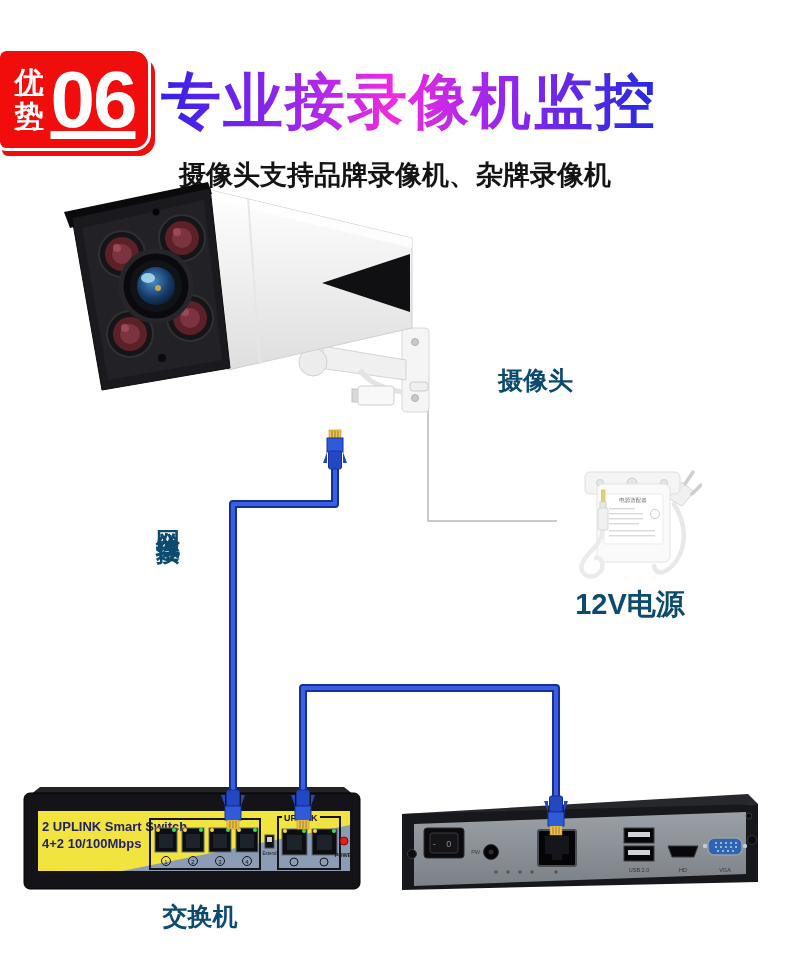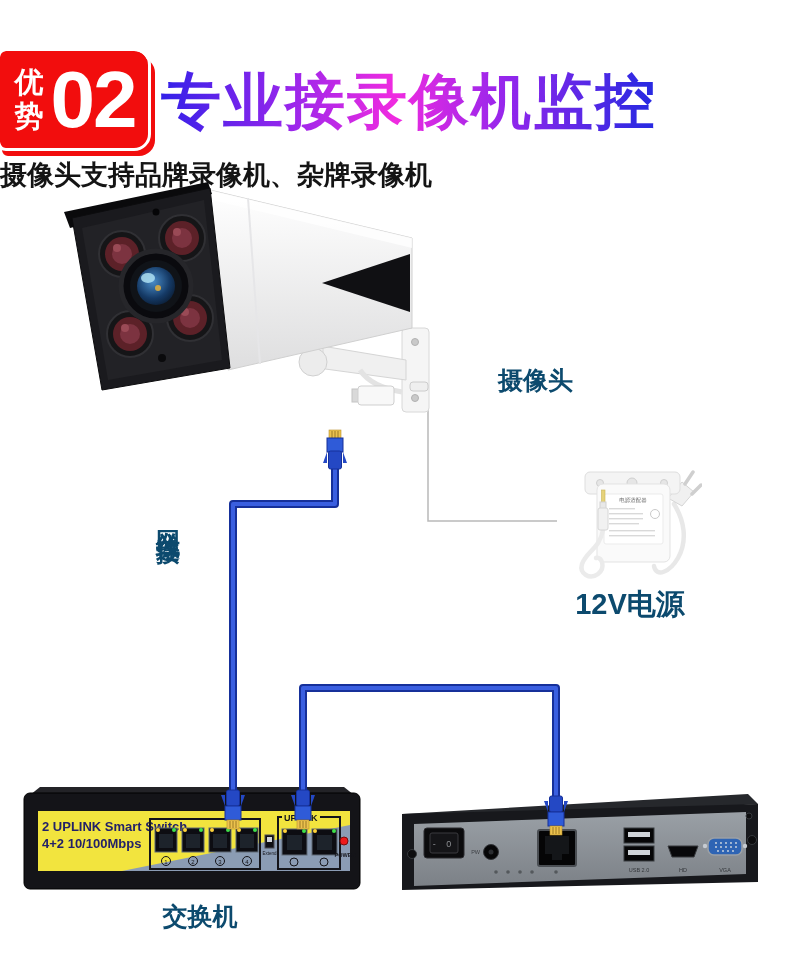--- a/index.html
+++ b/index.html
@@ -5,30 +5,30 @@
   html,body{margin:0;padding:0;background:#fff;}
   .stage{position:relative;width:790px;height:970px;background:#ffffff;overflow:hidden;
          font-family:"Liberation Sans",sans-serif;color:#111;}
   svg text{font-family:"Liberation Sans",sans-serif;}
 
   
   .badge-back{position:absolute;left:2px;top:57px;width:153px;height:99px;background:#f20d0d;
               border-radius:6px 16px 16px 6px;z-index:2;}
   .badge-front{position:absolute;left:0;top:51px;width:148px;height:97px;background:#f20d0d;
                border-radius:6px 14px 14px 6px;outline:3px solid #fff;z-index:3;
-               display:flex;align-items:center;justify-content:center;gap:5px;color:#fff;}
+               display:flex;align-items:center;justify-content:center;gap:5px;color:#fff;text-decoration:underline;}
   .badge-tag{width:33px;font-size:29px;font-weight:bold;line-height:1.15;word-break:break-all;text-align:center;}
   .badge-num{font-size:80px;font-weight:bold;line-height:0.95;letter-spacing:-2px;}
 
   
   .title{position:absolute;left:0;right:0;top:62px;text-align:center;z-index:1;
          font-size:60px;font-weight:bold;letter-spacing:2px;
          background:linear-gradient(90deg,#2420e8 18%,#9426ec 36%,#f02be0 50%,#9426ec 64%,#2a2ae2 82%);
          -webkit-background-clip:text;background-clip:text;color:transparent;padding-left:28px;}
-  .subtitle{position:absolute;left:0;right:0;top:157px;text-align:left;z-index:1;
+  .subtitle{position:absolute;left:0;right:0;top:157px;text-align:center;z-index:1;
             font-family:"Liberation Serif",serif;font-weight:bold;font-size:27px;color:#141414;}
 
   
   .lbl{position:absolute;font-weight:bold;color:#0c4a6e;z-index:3;}
   .lbl-camera{left:498px;top:364px;font-size:25px;}
   .lbl-cable{left:152px;top:511px;font-size:24px;writing-mode:vertical-rl;text-orientation:upright;letter-spacing:3px;}
   .lbl-power{left:568px;top:585px;width:124px;text-align:center;font-size:29px;}
   .lbl-switch{left:140px;top:900px;width:120px;text-align:center;font-size:25px;}
   .lbl-nvr{left:515px;top:900px;width:150px;text-align:center;font-size:25px;}
 
@@ -37,21 +37,21 @@
   .cable-layer{position:absolute;left:0;top:0;z-index:4;pointer-events:none;}
 </style>
 </head>
 <body>
 
 <div class="stage">
 
   <div class="badge-back"></div>
   <div class="badge-front">
     <span class="badge-tag">优势</span>
-    <span class="badge-num">02</span>
+    <span class="badge-num">06</span>
   </div>
 
   <div class="title">专业接录像机监控</div>
   <div class="subtitle">摄像头支持品牌录像机、杂牌录像机</div>
 
   <svg class="under-layer" width="790" height="970" viewBox="0 0 790 970">
     <path d="M428,392 L428,521 L557,521" fill="none" stroke="#b9b9b9" stroke-width="1.5"></path>
   </svg>
 
   <svg class="device" style="left:60px;top:182px;" width="400" height="250" viewBox="0 0 400 250">

